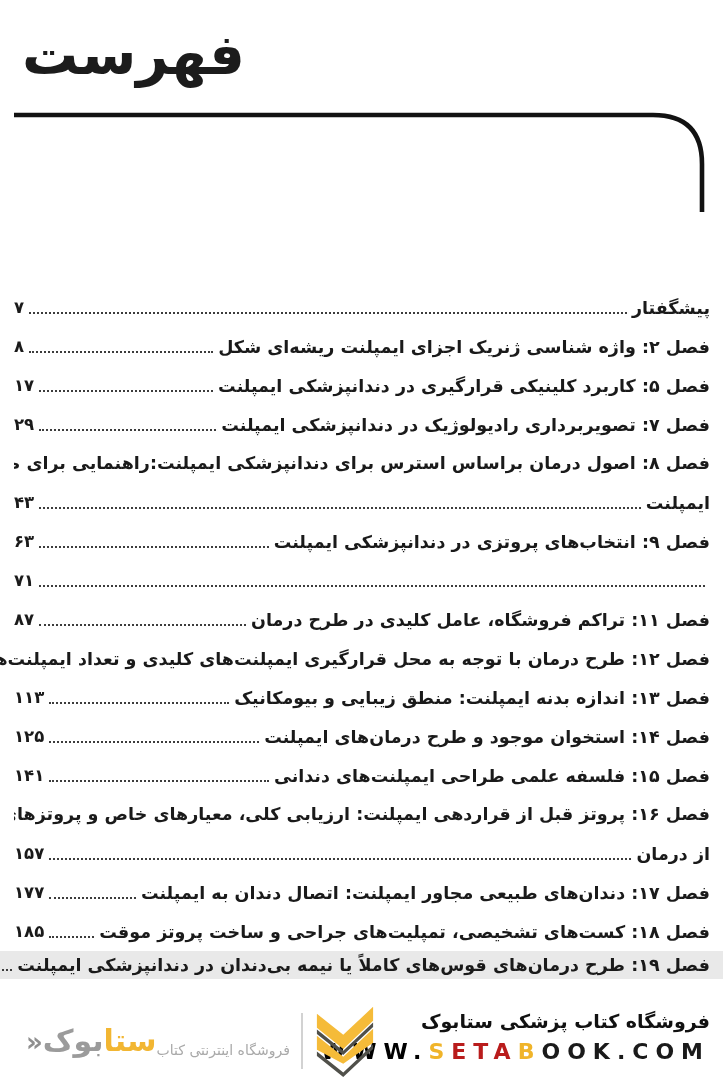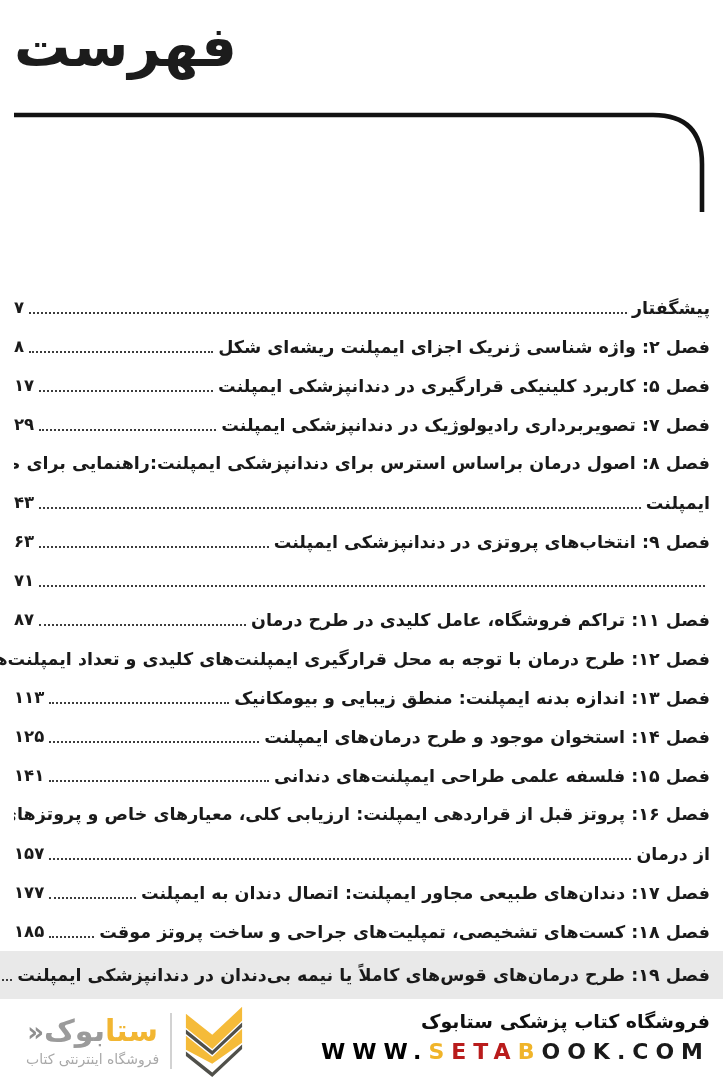--- a/index.html
+++ b/index.html
@@ -8,21 +8,21 @@
     width:723px;height:1080px;
     background:#ffffff;
     overflow:hidden;
     font-family:"DejaVu Sans", sans-serif;
     color:#1a1a1a;
   }
   
   .page-title{
     position:absolute;
     left:14px;top:14px;
-    margin:0;
+    margin:8px;
     font-size:56px;
     font-weight:bold;
     direction:rtl;
     color:#1c1c1c;
     letter-spacing:-1px;
   }
   .header-rule{
     position:absolute;left:0;top:0;
     width:723px;height:220px;
     pointer-events:none;
@@ -56,21 +56,21 @@
   .t-page{
     flex:0 0 auto;
     font-size:16.5px;
     font-weight:bold;
   }
   .toc-item.hl{
     background:#e9e9e9;
     margin-left:-14px;margin-right:-13px;
     padding-left:14px;padding-right:13px;
   }
-  .toc-item.hl .toc-line{height:48px;}
+  .toc-item.hl .toc-line{height:28px;}
   
   .footer-text{
     position:absolute;
     right:13px;top:1007px;
     text-align:right;
   }
   .store-name{
     direction:rtl;
     font-size:19px;
     font-weight:bold;
@@ -87,22 +87,22 @@
   }
   .brand{
     position:absolute;
     left:26px;top:1004px;
     height:74px;
     display:flex;
     align-items:center;
   }
   .wordmark-col{
     display:flex;
-    flex-direction:column;
-    align-items:center;
+    flex-direction:row;
+    align-items:flex-end;
   }
   .wordmark{
     direction:rtl;
     font-size:30px;
     font-weight:bold;
     line-height:32px;
     white-space:nowrap;
   }
   .wm-primary{color:#F2B632;}
   .wm-secondary{color:#9b9b9b;}

